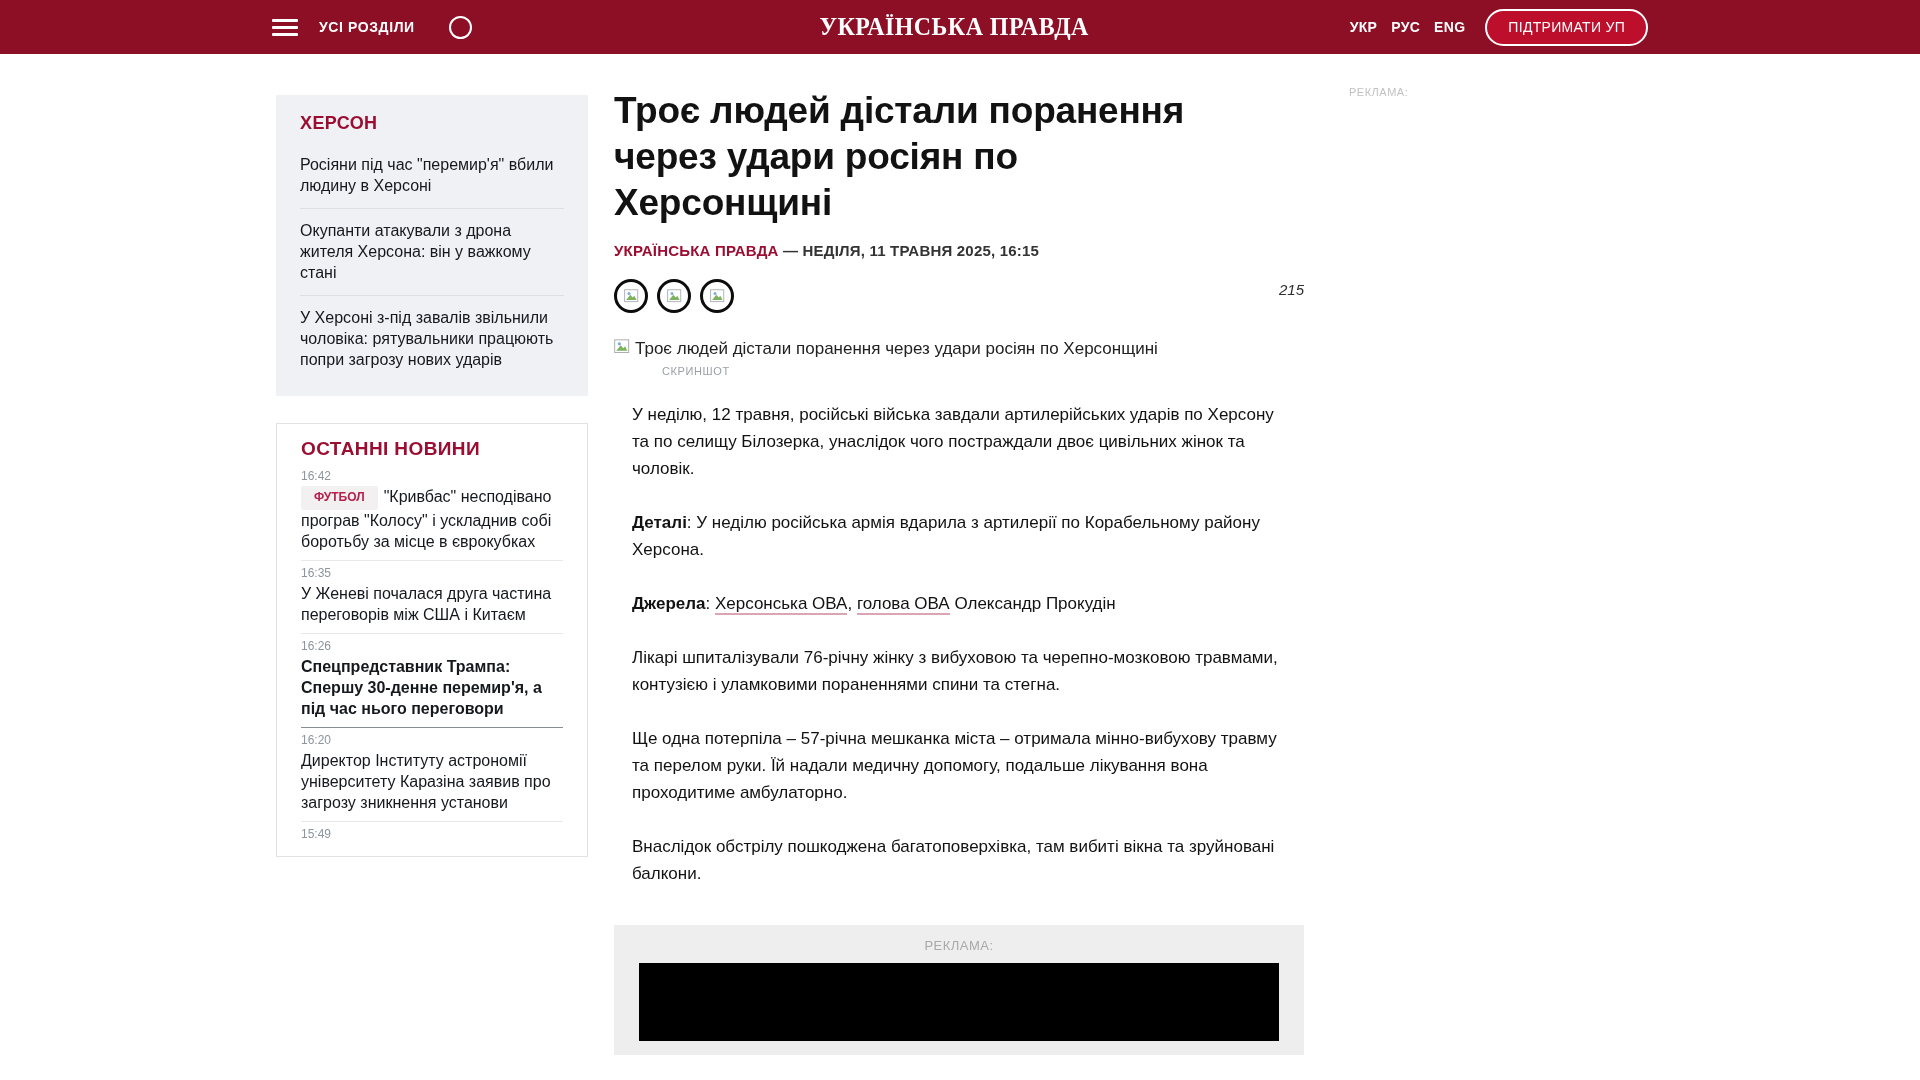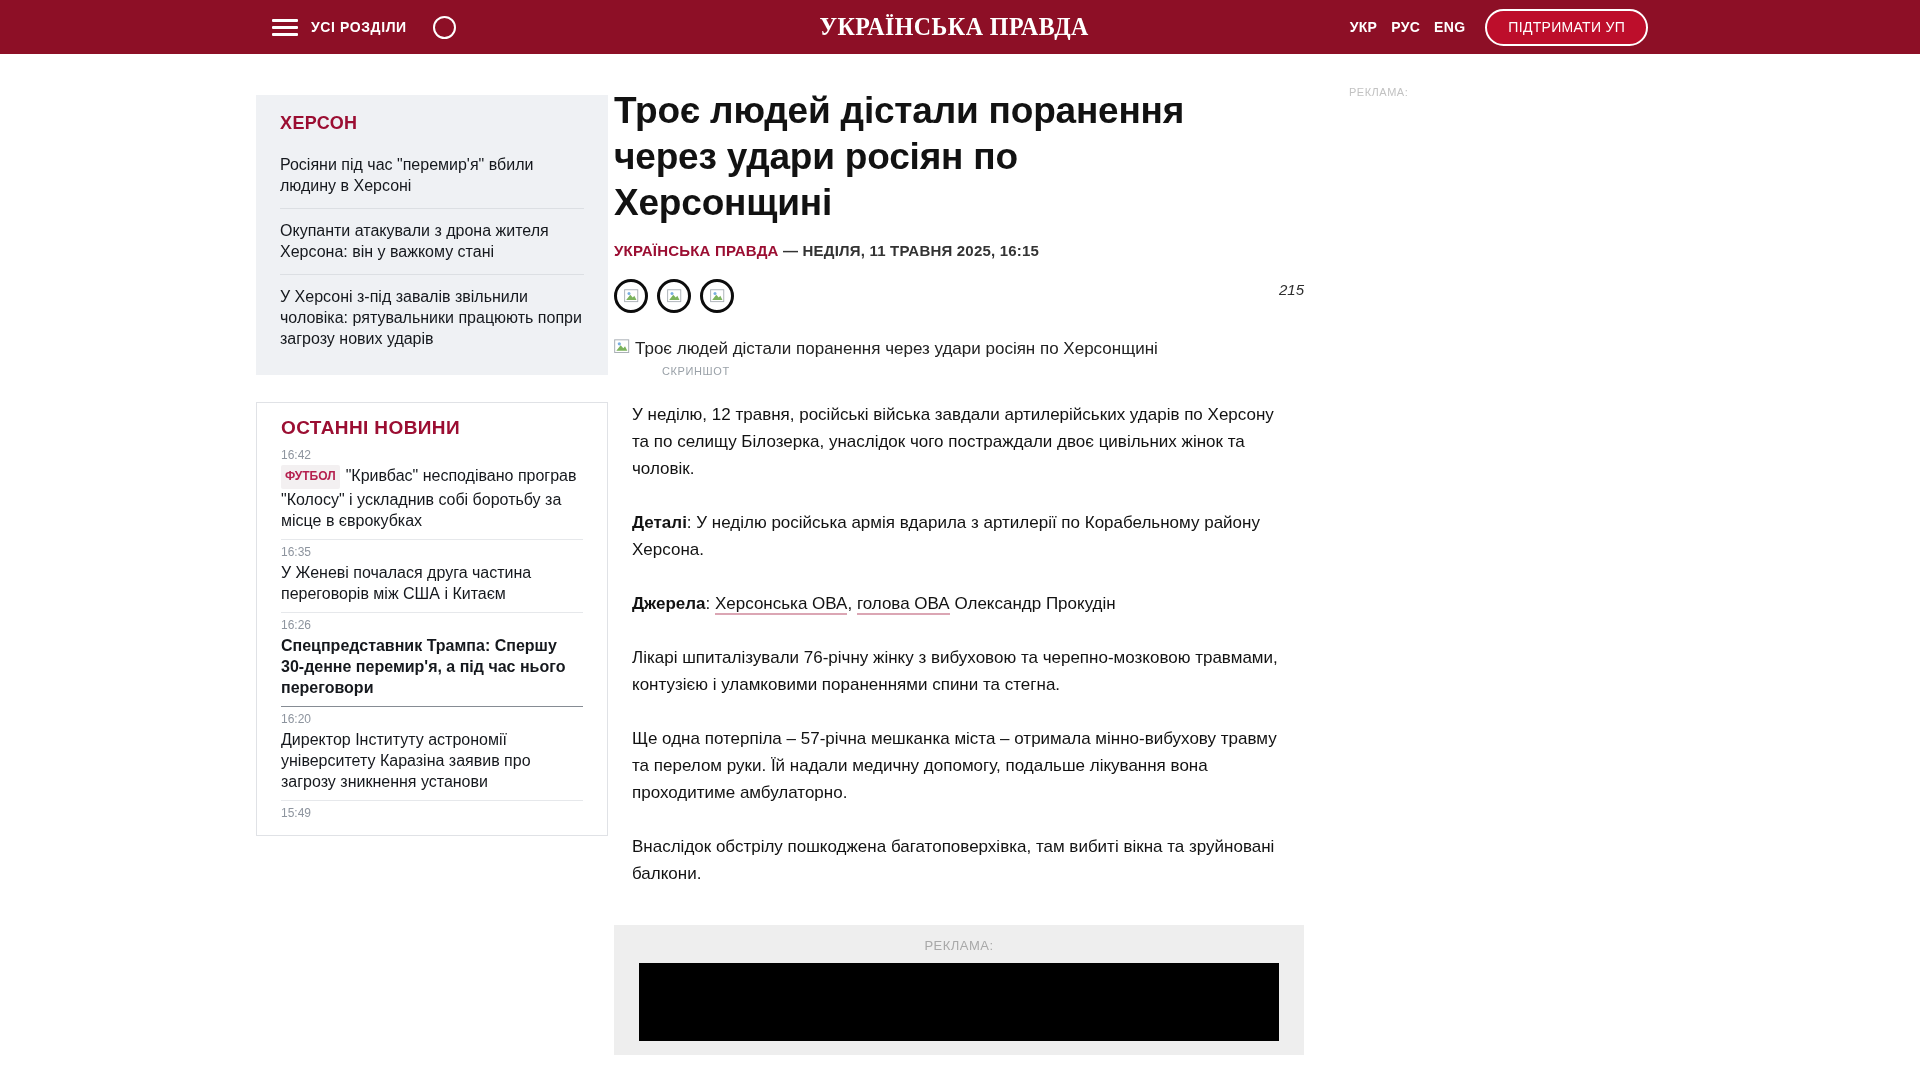--- a/index.html
+++ b/index.html
@@ -2,53 +2,53 @@
 <html lang="uk"><head>
 <meta charset="utf-8">
 <style>
   * { box-sizing: border-box; }
   html,body { margin:0; padding:0; background:#fff; }
   body { font-family:"Liberation Sans", sans-serif; }
   .viewport { position:relative; width:1920px; height:1080px; overflow:hidden; background:#fff; }
 
   
   .header { position:absolute; left:0; top:0; width:1920px; height:54px; background:#8d0f26; }
-  .header-left { position:absolute; left:272px; top:0; height:54px; display:flex; align-items:center; }
+  .header-left { position:absolute; left:272px; top:0; height:54px; display:flex; align-items:center;gap:8px; }
   .burger { width:26px; height:17px; display:flex; flex-direction:column; justify-content:space-between; cursor:pointer; }
   .burger i { display:block; height:3px; background:#fff; border-radius:1px; }
   .all-sections { margin-left:13px; color:#fff; font-size:14px; font-weight:700; letter-spacing:.6px; cursor:pointer; white-space:nowrap; }
   .search-ring { margin-left:26px; width:23px; height:23px; border:2.5px solid #fff; border-radius:50%; cursor:pointer; }
   .logo { position:absolute; left:50%; top:50%; transform:translate(-52%,-50%) scaleX(.92);
           font-family:"Liberation Serif", serif; font-weight:700; font-size:26px; color:#fff;
           letter-spacing:.5px; white-space:nowrap; }
   .header-right { position:absolute; right:272px; top:0; height:54px; display:flex; align-items:center; }
   .langs { display:flex; align-items:center; }
   .lang { color:#fff; font-size:14px; font-weight:700; margin-left:14px; cursor:pointer; letter-spacing:.3px; }
   .support-btn { margin-left:20px; height:37px; padding:0 21px; display:flex; align-items:center;
                  background:#bd0e2b; color:#fff; font-size:14px; font-weight:400; letter-spacing:.3px;
                  border:2px solid #fff; border-radius:20px; cursor:pointer; white-space:nowrap; }
 
   
-  .sidebar { position:absolute; left:256px; top:95px; width:352px; }
+  .sidebar { position:absolute; left:276px; top:95px; width:312px; }
   .topic-box { background:#eff1f4; padding:18px 24px 14px; }
   .box-title { color:#9b0e32; font-size:18px; font-weight:700; letter-spacing:.4px; }
   .topic-list { margin-top:9px; }
   .topic-item { font-size:16px; line-height:21px; color:#15181d; padding:11px 0 12px; border-bottom:1px solid #dcdfe3; cursor:pointer; }
   .topic-item:last-child { border-bottom:none; }
 
   .latest-box { margin-top:27px; background:#fff; border:1px solid #e0e2e6; padding:14px 24px 4px; }
   .latest-title { color:#9b0e32; font-size:19px; font-weight:700; letter-spacing:.4px; margin-bottom:4px; }
   .latest-item { padding:6px 0 8px; border-bottom:1px solid #e6e8eb; }
   .latest-item:last-child { border-bottom:none; }
   .latest-item.highlight { border-bottom:1px solid #868c94; }
   .latest-time { font-size:12px; line-height:13px; color:#8d949e; margin-bottom:3px; }
   .latest-text { font-size:16px; line-height:21px; color:#15181d; cursor:pointer; }
   .latest-item.bold .latest-text { font-weight:700; }
   .news-tag { display:inline-block; font-size:12px; font-weight:700; color:#b5204f; background:#f3f0f1;
-              padding:1px 4px 2px; margin-right:6px; border-radius:2px; vertical-align:1px; cursor:pointer; }
+              padding:1px 13px 2px; margin-right:6px; border-radius:2px; vertical-align:1px; cursor:pointer; }
   .news-tag.bordered { background:#fdf8fa; border:1px solid #e5c3cf; }
 
   
   .main { position:absolute; left:614px; top:78px; width:690px; }
   .article-title { margin:10px 0 0; max-width:630px; font-size:37px; line-height:46px; font-weight:700; color:#121212; letter-spacing:-.2px; }
   .byline { margin-top:16px; font-size:15px; }
   .byline .brand { color:#9b0e32; font-weight:700; letter-spacing:.2px; cursor:pointer; }
   .byline .date { color:#333; font-weight:700; letter-spacing:.2px; }
   .share-row { margin-top:20px; display:flex; align-items:center; }
   .share-circle { width:34px; height:34px; margin-right:9px; border:3px solid #0c0c0c; border-radius:50%;

